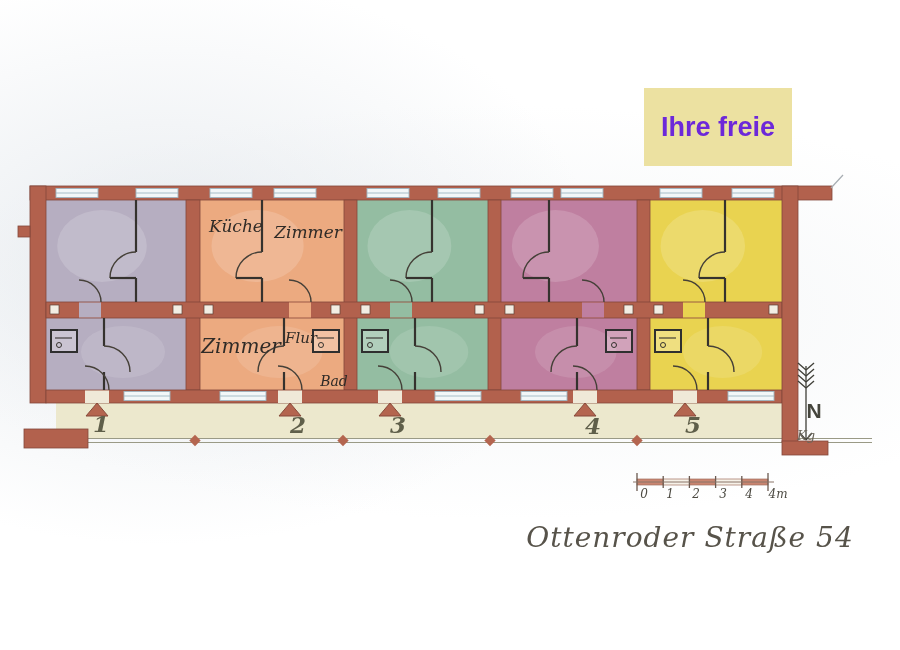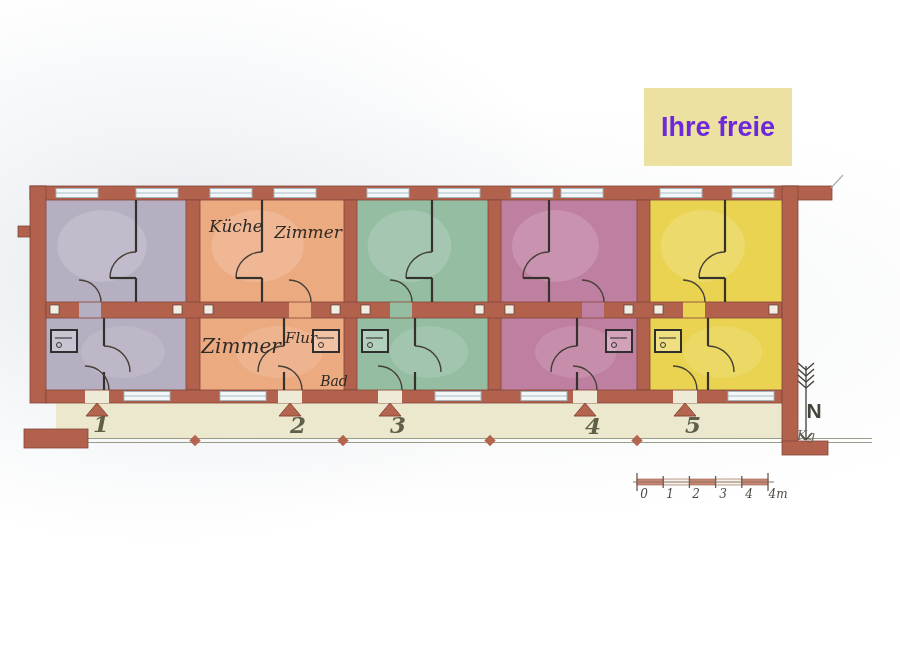--- a/index.html
+++ b/index.html
@@ -258,17 +258,18 @@
   <div class="lbl apt-num" style="left:586px;top:412px;">4</div>
   <div class="lbl apt-num" style="left:686px;top:411px;">5</div>
 
   <div class="lbl scale-lbl" style="left:637px;top:487px;">0</div>
   <div class="lbl scale-lbl" style="left:663px;top:487px;">1</div>
   <div class="lbl scale-lbl" style="left:689px;top:487px;">2</div>
   <div class="lbl scale-lbl" style="left:716px;top:487px;">3</div>
   <div class="lbl scale-lbl" style="left:742px;top:487px;">4</div>
   <div class="lbl scale-lbl" style="left:771px;top:487px;">4m</div>
 
+  <div class="lbl address" style="left:683px;top:521px;">Ottenroder Straße 54</div>
 
   <div class="lbl north-n" style="left:807px;top:399px;">N</div>
   <div class="lbl initials" style="left:799px;top:428px;">Kg</div>
 
 </div>
 
 </body></html>

